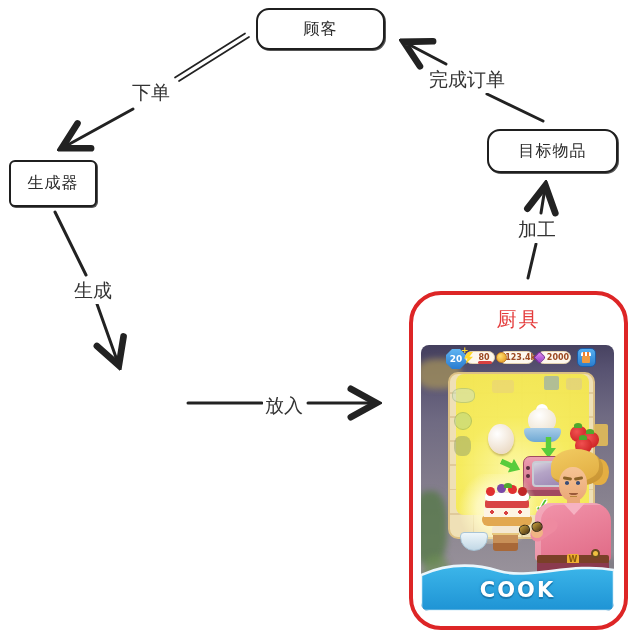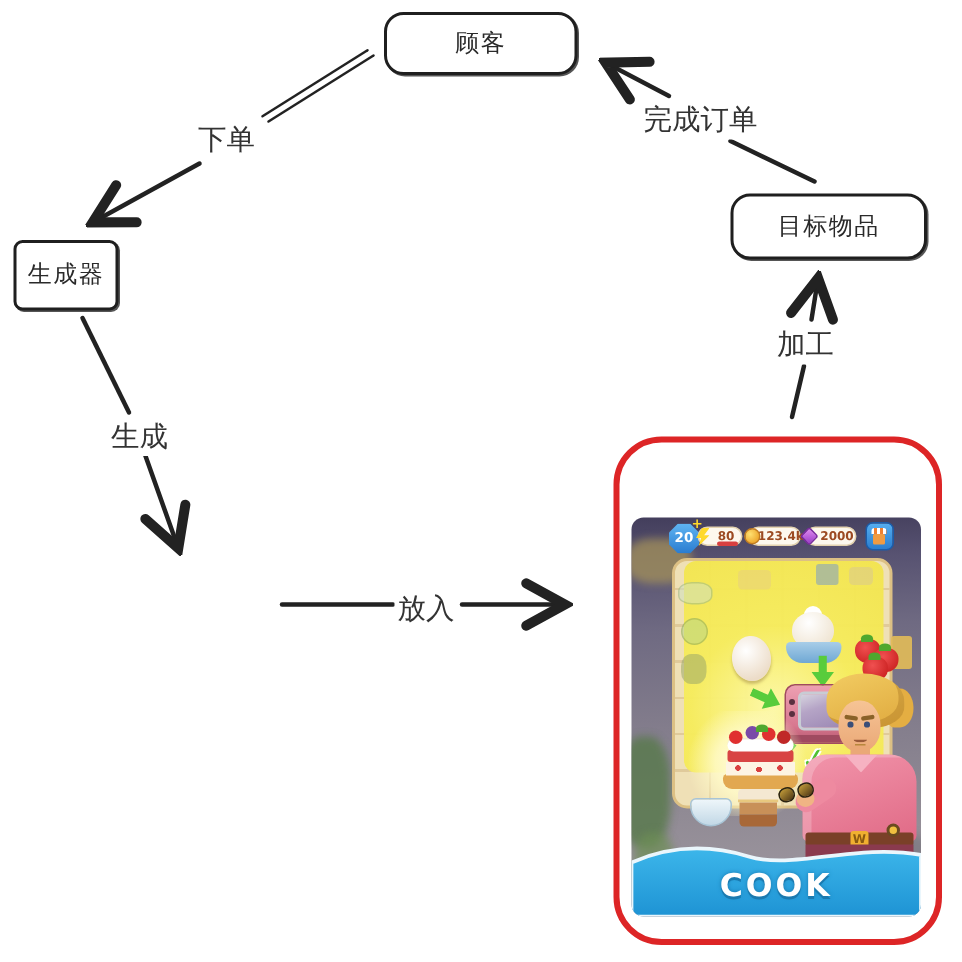--- a/index.html
+++ b/index.html
@@ -272,34 +272,35 @@
       <path d="M541,213 L545,188" marker-end="url(#ah)"></path>
 
       <path d="M543,121 L487,94"></path>
       <path d="M446,64 L406,43" marker-end="url(#ah)"></path>
     </g>
   </svg>
 
   <div class="node" style="left:256px; top:8px; width:129px; height:42px;">
     <span>顾客</span>
   </div>
-  <div class="node" style="left:9px; top:160px; width:70px; height:47px; border-radius:6px;">
+  <div class="node" style="left:9px; top:160px; width:88px; height:47px; border-radius:6px;">
     <span>生成器</span>
   </div>
   <div class="node" style="left:487px; top:129px; width:131px; height:44px;">
     <span>目标物品</span>
   </div>
 
   <div class="edge-label" style="left:130px; top:80px;">下单</div>
   <div class="edge-label" style="left:72px; top:278px;">生成</div>
   <div class="edge-label" style="left:263px; top:393px;">放入</div>
   <div class="edge-label" style="left:516px; top:217px;">加工</div>
   <div class="edge-label" style="left:427px; top:67px;">完成订单</div>
 
   <div class="phone">
+    <div class="phone-title">厨具</div>
 
     <div class="game">
 
       <div class="bg-blob blob-truck"></div>
       <div class="bg-blob blob-tree"></div>
       <div class="bg-blob blob-tree2"></div>
       <div class="bg-blob blob-road"></div>
 
       <div class="hud">
         <div class="level-badge">

